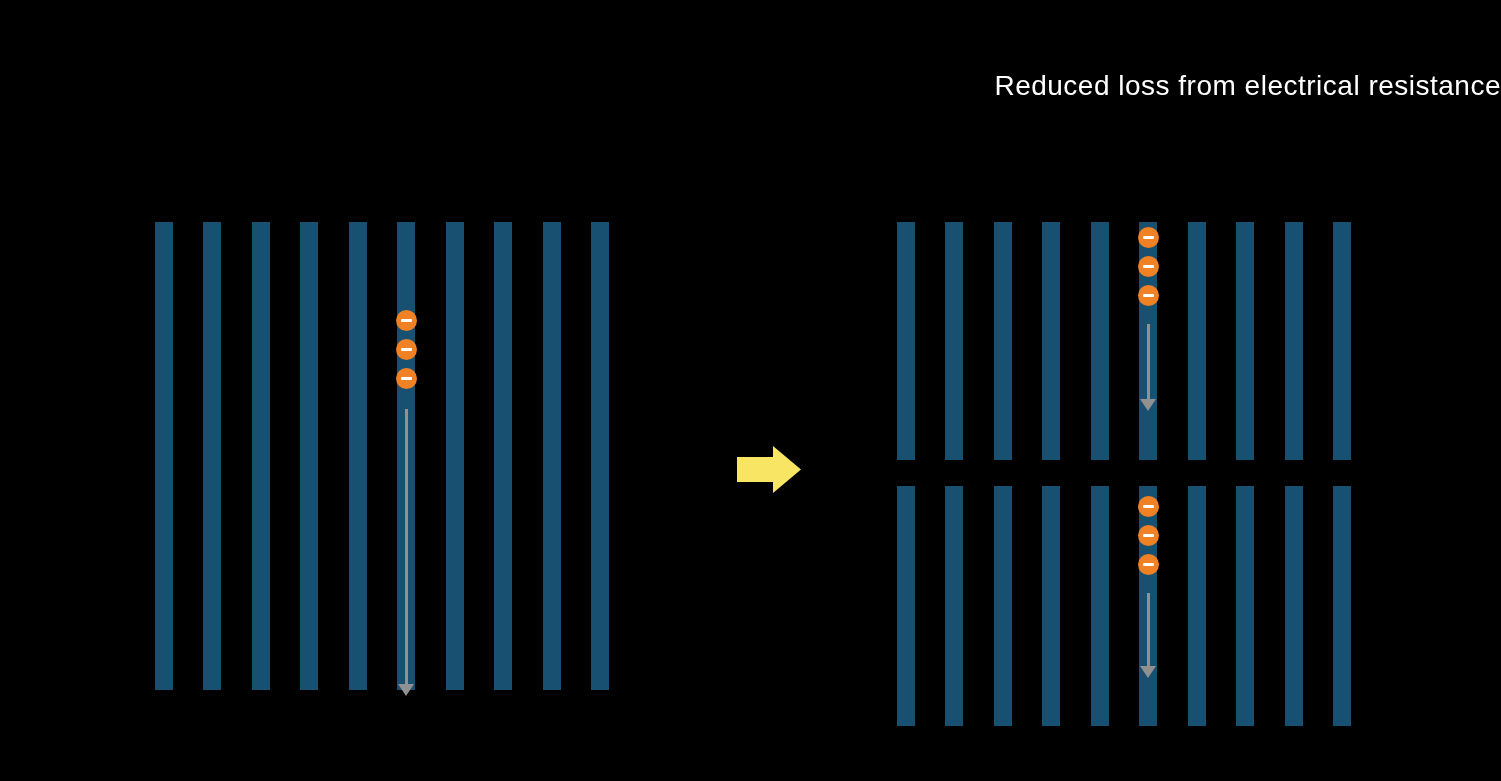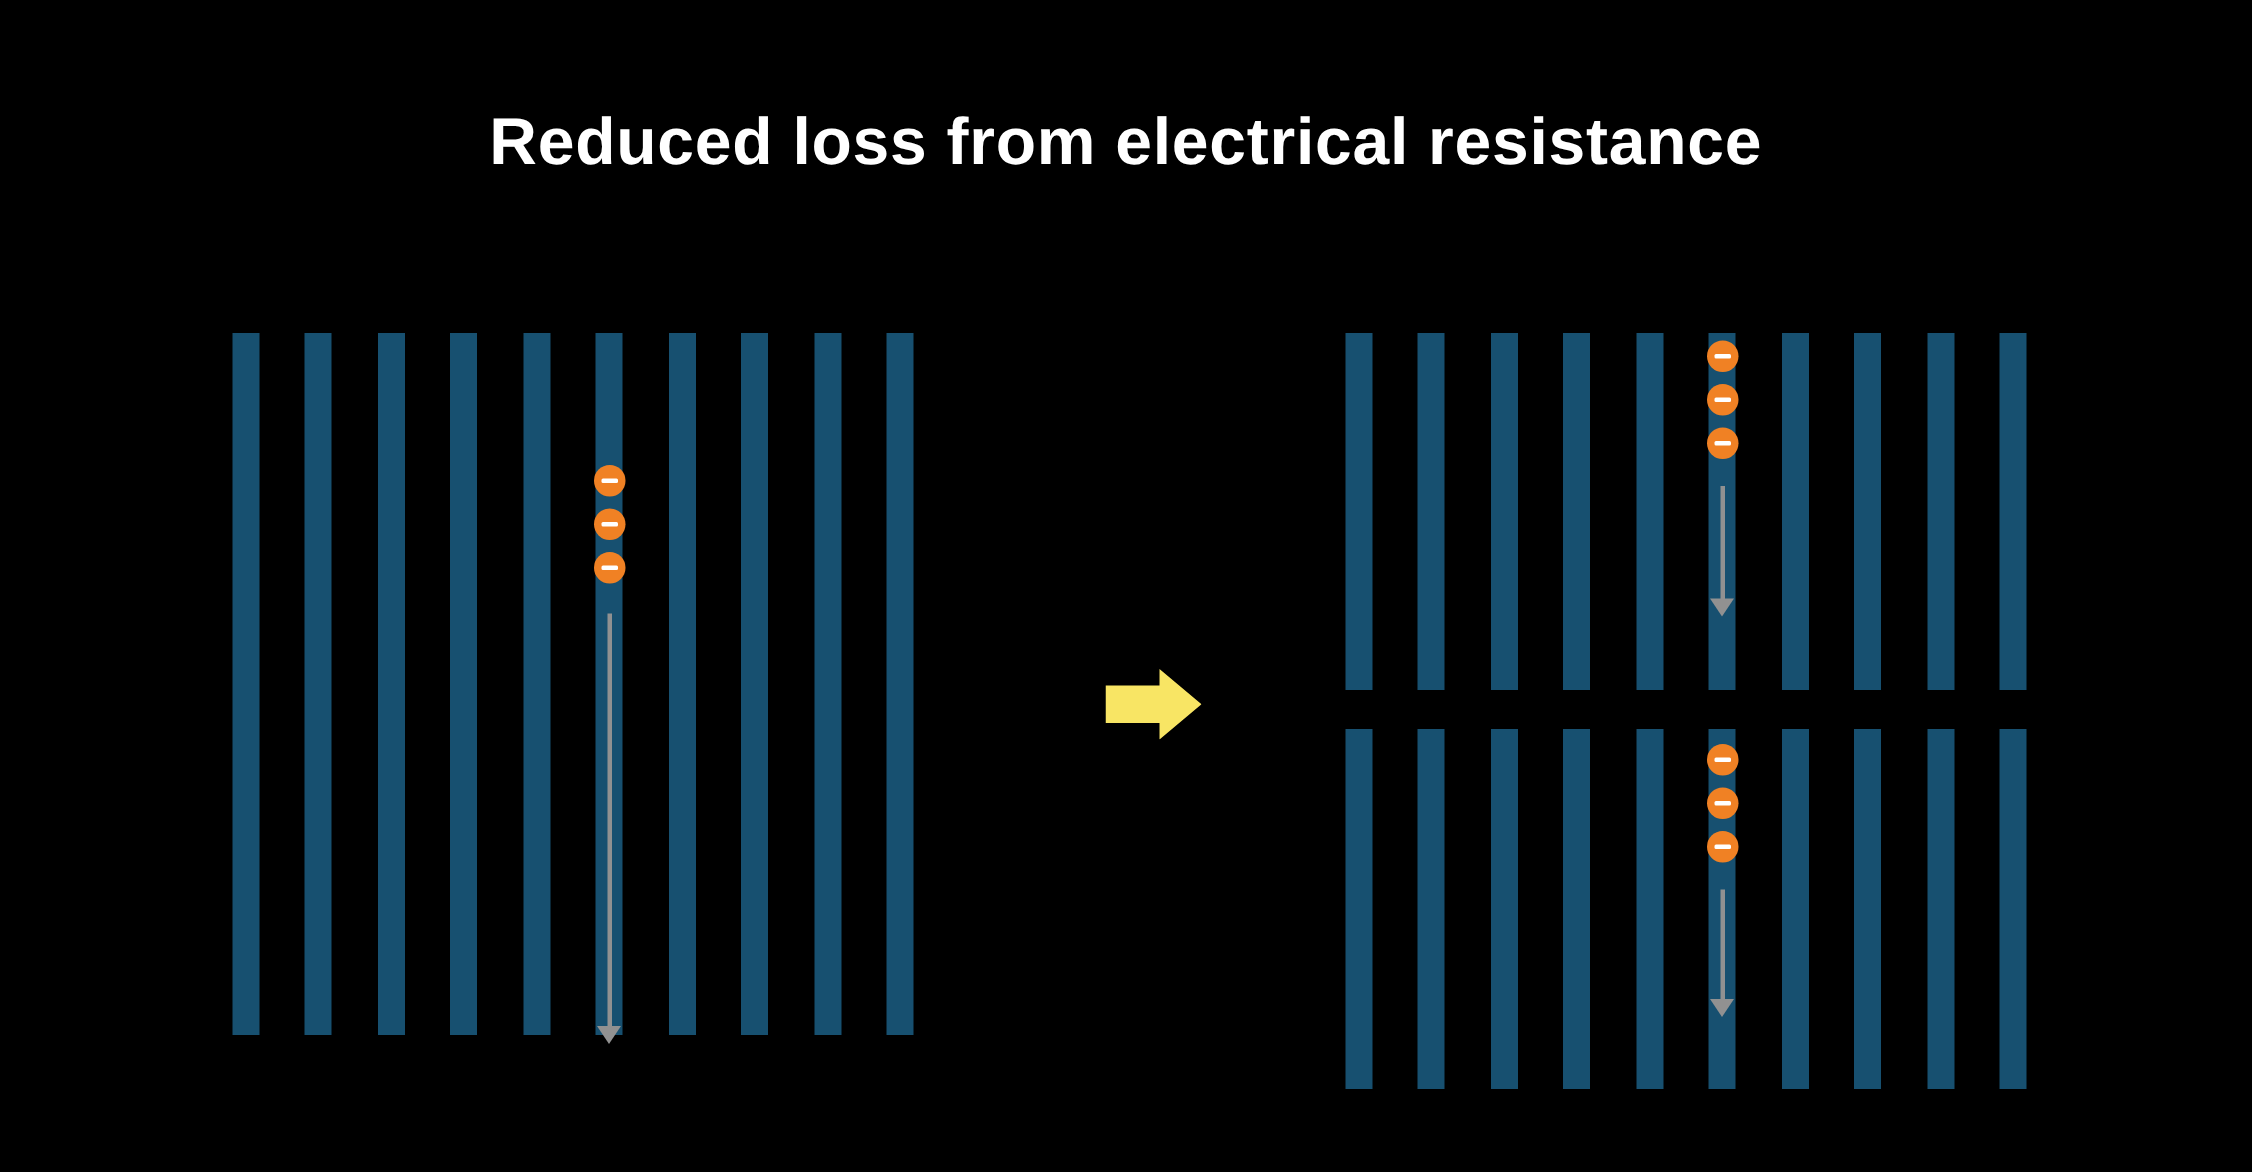--- a/index.html
+++ b/index.html
@@ -10,24 +10,24 @@
     position:relative;
     overflow:hidden;
   }
   .canvas{
     position:absolute;left:0;top:0;width:1501px;height:781px;
     background:var(--background,#000);
   }
   .title{
     position:absolute;left:0;top:70px;width:100%;
     margin:0;
-    text-align:center;
+    text-align:right;
     color:var(--title,#fff);
-    font-size:44px;
-    font-weight:700;
+    font-size:28px;
+    font-weight:400;
     letter-spacing:0.5px;
   }
   .panel{
     position:absolute;
     display:flex;
     justify-content:space-between;
   }
   #panel-left{left:155px;top:222px;width:454px;height:468px;}
   #panel-right-top{left:897px;top:222px;width:454px;height:238px;}
   #panel-right-bottom{left:897px;top:486px;width:454px;height:240px;}

